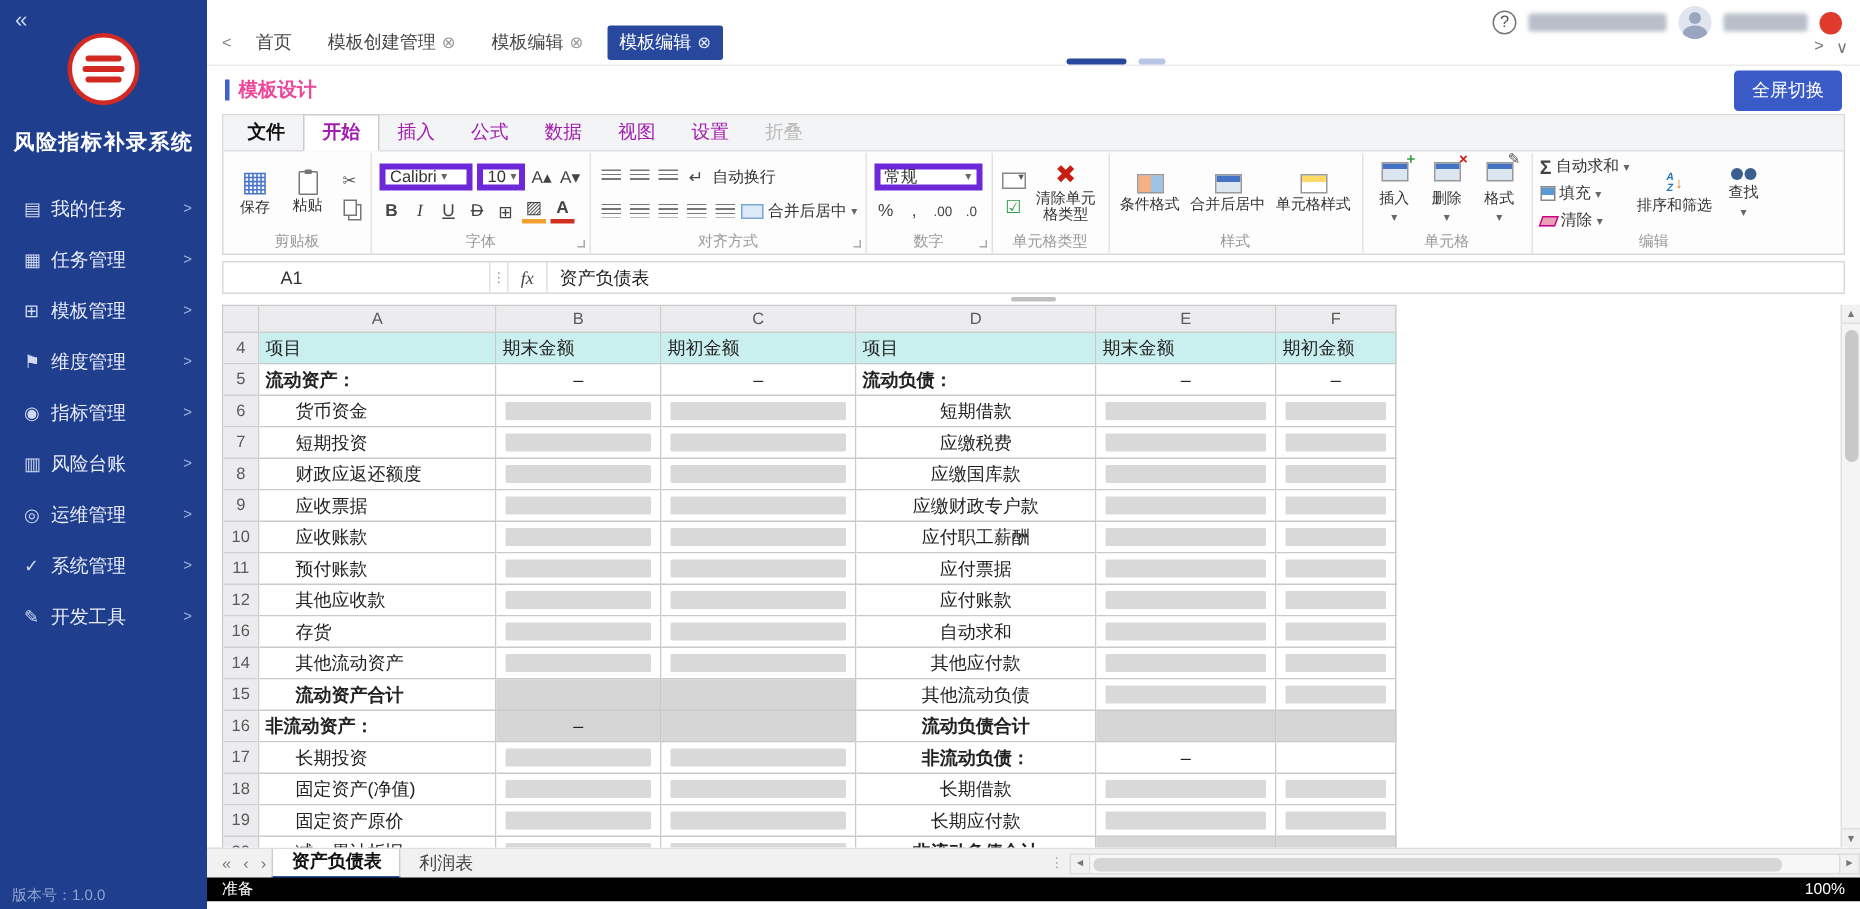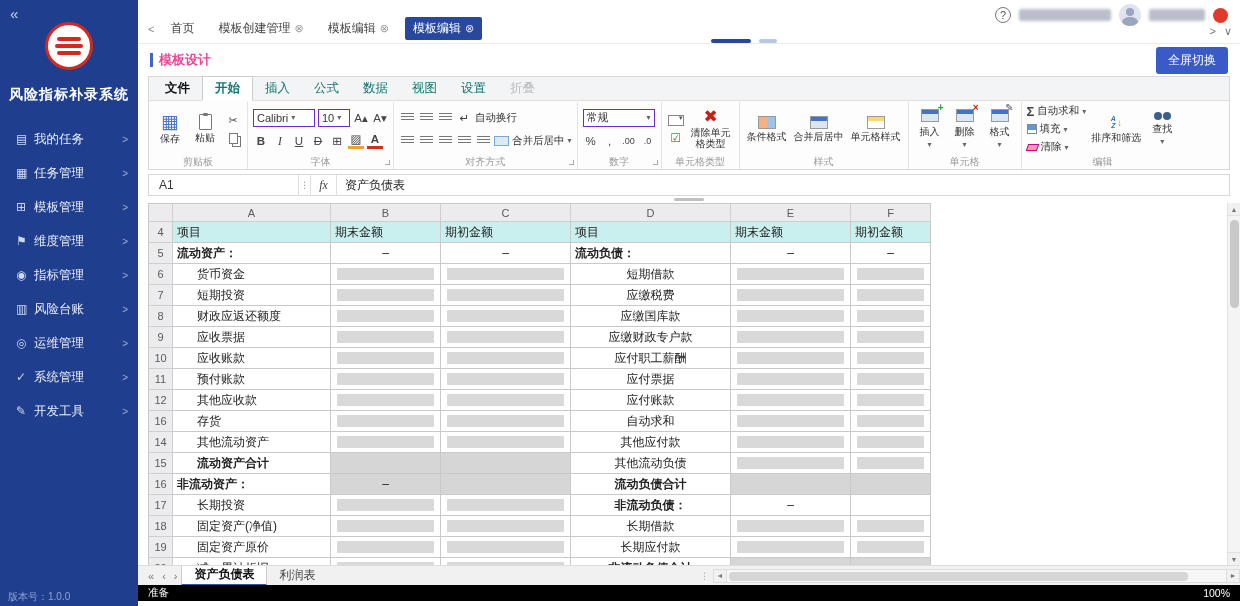--- a/index.html
+++ b/index.html
@@ -46,39 +46,39 @@
 
   
   .title-row { height:32px; display:flex; align-items:center; padding:0 12px; flex-shrink:0; }
   .accent { width:3px; height:14px; background:#3f63c8; margin-right:6px; }
   .page-title { font-size:13px; font-weight:bold; color:#ec4899; }
   .fullscreen-btn { margin-left:auto; background:#3a5bc7; color:#fff; font-size:12px; padding:5px 12px; border-radius:3px; cursor:pointer; }
 
   
   .ribbon { margin:0 10px 4px; border:1px solid #d8d8d8; background:#fdfdfd; flex-shrink:0; }
   .ribbon-tabs { height:24px; display:flex; align-items:flex-end; background:#f3f4f6; border-bottom:1px solid #dedede; padding:0 4px; }
-  .rtab { padding:3px 12px; font-size:12.5px; color:#0f766e; cursor:pointer; white-space:nowrap; }
+  .rtab { padding:3px 12px; font-size:12.5px; color:#a21caf; cursor:pointer; white-space:nowrap; }
   .rtab.file { font-weight:bold; color:#111; }
   .rtab.active { background:#fff; border:1px solid #ccc; border-bottom-color:#fff; font-weight:bold; margin-bottom:-1px; }
   .rtab.disabled { color:#bbb; }
   .ribbon-body { height:68px; display:flex; overflow:hidden; padding:1px 0 0; }
   .rgroup { display:flex; flex-direction:column; border-right:1px solid #e3e3e3; padding:1px 5px 0; position:relative; flex-shrink:0; }
   .rg-body { flex:1; display:flex; align-items:center; gap:3px; }
   .rg-label { height:14px; line-height:13px; text-align:center; font-size:10px; color:#999; }
   .rg-launcher { position:absolute; right:3px; bottom:4px; width:5px; height:5px; border-right:1px solid #aaa; border-bottom:1px solid #aaa; }
   .rbtn-big { display:flex; flex-direction:column; align-items:center; justify-content:center; gap:2px; padding:1px 2px; font-size:10px; color:#333; min-width:32px; text-align:center; line-height:1.15; cursor:pointer; }
   .rbtn-big .lbl { display:block; max-width:52px; }
   .rcol { display:flex; flex-direction:column; gap:3px; justify-content:center; }
   .rbtn-sm { width:18px; height:15px; display:flex; align-items:center; justify-content:center; font-size:11px; color:#555; cursor:pointer; }
   .car { font-size:8px; color:#666; }
   .ic-grid { font-size:19px; line-height:18px; color:#4a77c9; }
   .i-clip { width:13px; height:16px; border:1px solid #777; background:#fff; position:relative; border-radius:1px; }
   .i-clip::before { content:""; position:absolute; top:-2px; left:3px; width:5px; height:3px; background:#777; border-radius:1px; }
   .i-copy { width:9px; height:11px; border:1px solid #777; background:#fff; box-shadow:3px 3px 0 -1px #fff, 3px 3px 0 0 #777; }
-  .combo { border:1px solid #6d28d9; background:#fff; font-size:11px; color:#333; display:inline-flex; align-items:center; height:18px; padding:0 3px; gap:3px; cursor:pointer; white-space:nowrap; }
+  .combo { border:4px solid #6d28d9; background:#fff; font-size:11px; color:#333; display:inline-flex; align-items:center; height:18px; padding:0 3px; gap:3px; cursor:pointer; white-space:nowrap; }
   .fbtn { min-width:16px; height:17px; display:inline-flex; align-items:center; justify-content:center; font-size:11.5px; color:#444; cursor:pointer; }
   .fbtn.b { font-weight:bold; } .fbtn.i { font-style:italic; font-family:"Liberation Serif",serif; }
   .fbtn.u { text-decoration:underline; } .fbtn.s { text-decoration:line-through; }
   .fbtn.fillc { border-bottom:3px solid #f0a030; line-height:10px; }
   .fbtn.fontc { border-bottom:3px solid #d03020; line-height:10px; font-weight:bold; }
   .rcol2 { display:flex; flex-direction:column; justify-content:center; gap:2px; }
   .rrow { display:flex; align-items:center; gap:3px; height:21px; }
   .ic-lines { display:inline-block; width:13px; height:9px; background:repeating-linear-gradient(to bottom,#777 0 1px,transparent 1px 3px); }
   .ic-merge { width:15px; height:10px; border:1px solid #7aa7d6; background:#dce9f7; }
   .wraplbl { font-size:10.5px; color:#333; white-space:nowrap; }
@@ -98,21 +98,21 @@
   .i-erase { width:11px; height:7px; background:#e8a0b4; border:1px solid #c08; transform:skewX(-20deg); }
   .rrow-btn { display:flex; align-items:center; gap:3px; font-size:10.5px; color:#333; height:16px; cursor:pointer; white-space:nowrap; }
   .i-az { display:inline-flex; align-items:center; gap:1px; }
   .i-az .azcol { display:flex; flex-direction:column; font-size:7px; font-weight:bold; color:#2e75b6; line-height:1.05; font-style:normal; }
   .i-az .azarrow { font-size:10px; color:#e08214; }
   .i-bino { width:17px; height:9px; position:relative; display:inline-block; }
   .i-bino::before,.i-bino::after { content:""; position:absolute; top:0; width:8px; height:8px; border-radius:50%; background:#3b5f8f; }
   .i-bino::before { left:0; } .i-bino::after { right:0; }
 
   
-  .formula-bar { margin:0 10px; height:22px; border:1px solid #d9d9d9; display:flex; align-items:stretch; background:#fff; flex-shrink:0; }
+  .formula-bar { margin:0 10px; height:22px; border:1px solid #d9d9d9; display:flex; align-items:stretch; background:#fff; flex-shrink:0;padding-left:28px; }
   .name-box { width:150px; border-right:1px solid #e0e0e0; display:flex; align-items:center; padding-left:10px; font-size:12px; color:#333; }
   .fb-grip { width:12px; border-right:1px solid #e0e0e0; display:flex; align-items:center; justify-content:center; color:#999; font-size:9px; }
   .fx { width:26px; border-right:1px solid #e0e0e0; display:flex; align-items:center; justify-content:center; font-family:"Liberation Serif",serif; font-style:italic; color:#444; font-size:12px; }
   .fb-value { flex:1; display:flex; align-items:center; padding-left:8px; font-size:12px; color:#222; }
 
   .splitter { height:7px; position:relative; flex-shrink:0; }
   .splitter i { position:absolute; left:50%; top:2px; width:30px; height:3px; margin-left:-15px; background:#c0c0c0; border-radius:2px; display:block; }
 
   
   .grid-wrap { flex:1; position:relative; margin-left:10px; overflow:hidden; background:#fff; }

